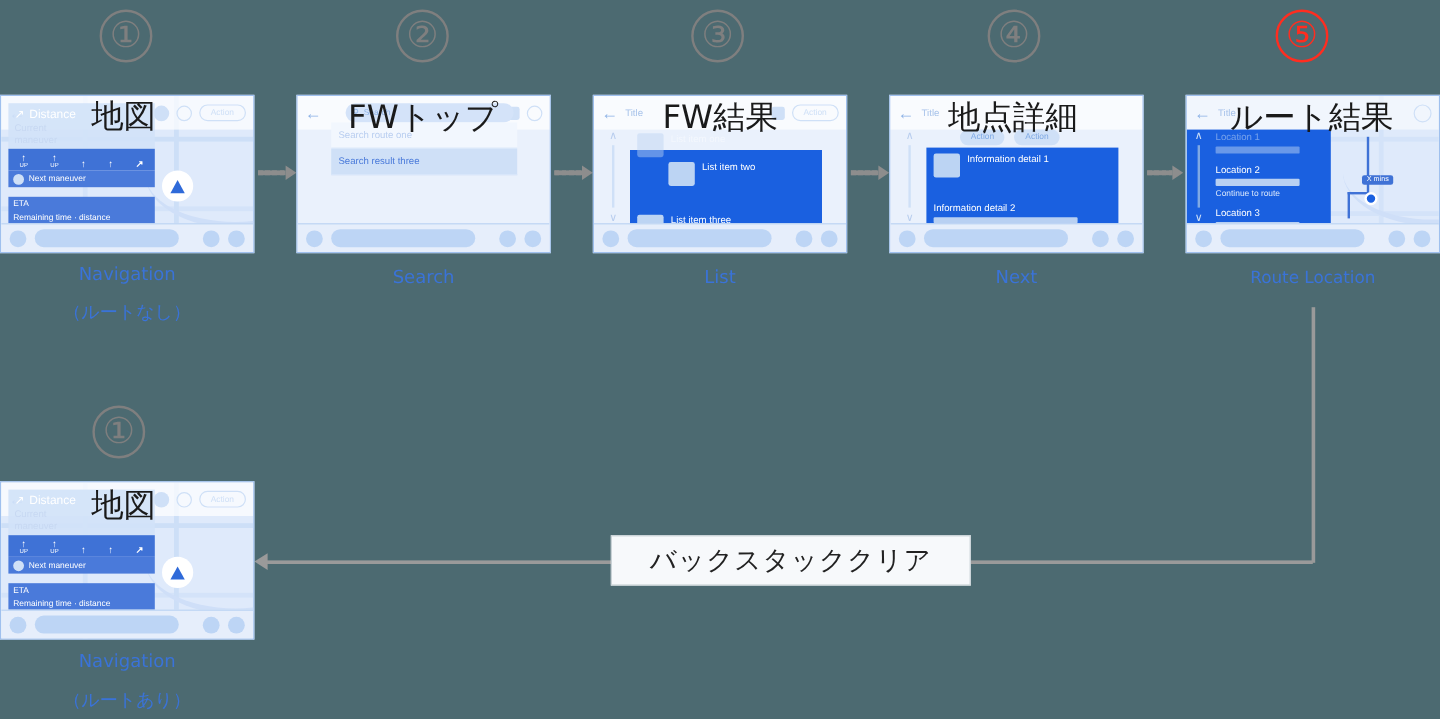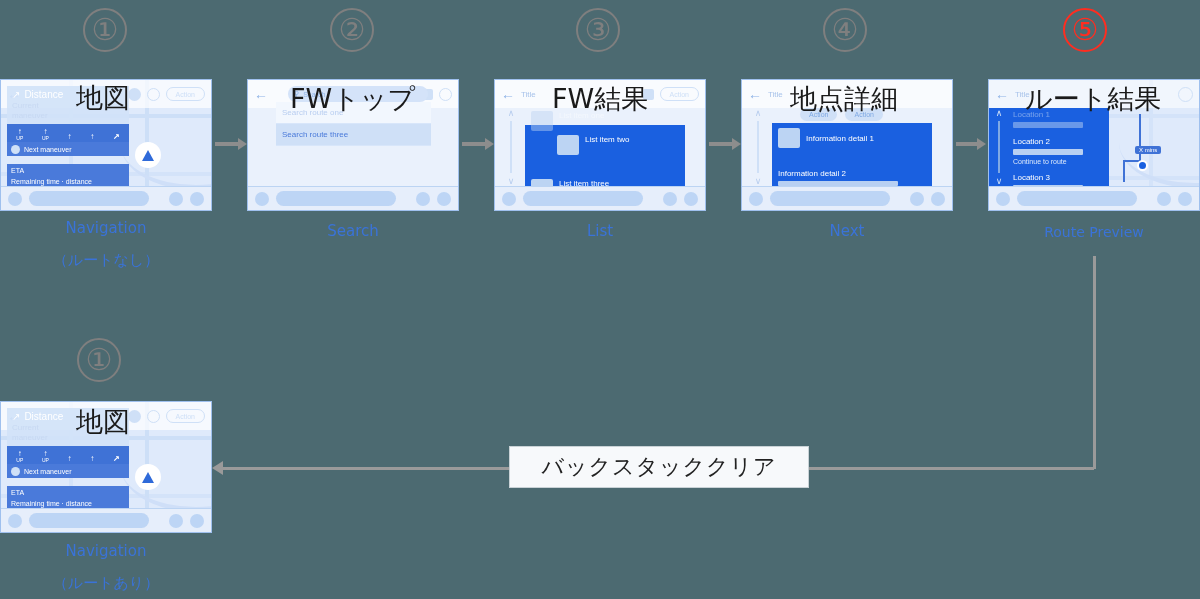--- a/index.html
+++ b/index.html
@@ -332,21 +332,21 @@
         <span class="circ outline"></span>
       </div>
 
       <div class="search-field">
         <span>⚲</span>
         <span>Search</span>
       </div>
 
       <div class="res-panel">
         <div class="res-row first">Search route one</div>
-        <div class="res-row">Search route three</div>
+        <div class="res-row">Search result three</div>
       </div>
 
       <div class="navbar">
         <span class="nav-dot"></span>
         <span class="nav-pill"></span>
         <span class="spacer"></span>
         <span class="nav-dot"></span>
         <span class="nav-dot"></span>
       </div>
     </div>
@@ -434,21 +434,21 @@
       </div>
 
       <div class="scroll-col">
         <span>∧</span>
         <span class="track"></span>
         <span>∨</span>
       </div>
 
       <div class="blue-panel" style="left:30px;top:43px;width:160px;height:65px;"></div>
 
-      <div class="li" style="left:30px;top:45px;width:160px;align-items:center;">
+      <div class="li" style="left:30px;top:45px;width:160px;">
         <span class="thumb"></span>
         <span class="lines">
           <span>Information detail 1</span>
           <span class="l" style="width:100px;"></span>
           <span class="l" style="width:78px;"></span>
         </span>
       </div>
       <div class="li" style="left:30px;top:86px;width:160px;display:block;">
         <span>Information detail 2</span>
         <span class="lines" style="display:block;">
@@ -520,21 +520,21 @@
       <div class="navbar">
         <span class="nav-dot"></span>
         <span class="nav-pill"></span>
         <span class="spacer"></span>
         <span class="nav-dot"></span>
         <span class="nav-dot"></span>
       </div>
     </div>
   </div>
   <div class="jp-title" style="left:1025px;top:85px;">ルート結果</div>
-  <div class="caption sm" style="left:988px;top:223px;width:212px;">Route Preview</div>
+  <div class="caption sm" style="left:988px;top:223px;width:212px;">Route Location</div>
 
   <div class="path-v" style="left:1093px;top:256px;height:213px;"></div>
   <div class="path-h" style="left:222px;top:467px;width:872px;"></div>
   <div class="path-head" style="left:212px;top:461px;"></div>
 
   <div class="backstack-box" style="left:509px;top:446px;width:300px;height:42px;">
     <span>バックスタッククリア</span>
   </div>
 
   <div class="card" style="left:0px;top:401px;">

